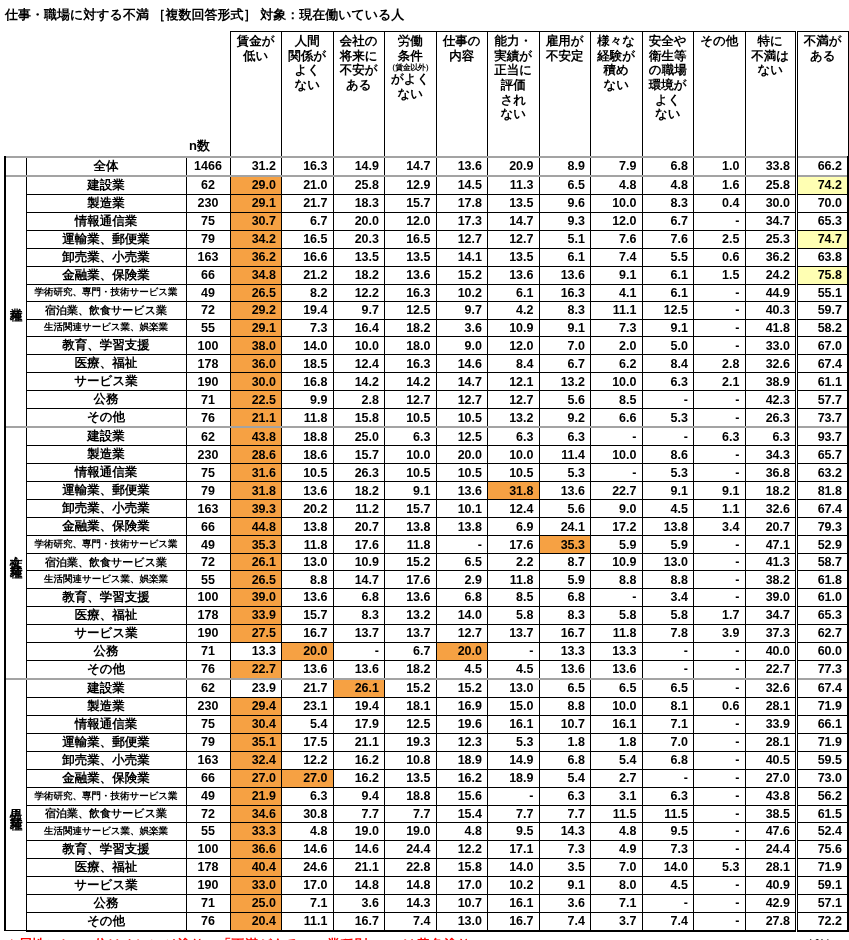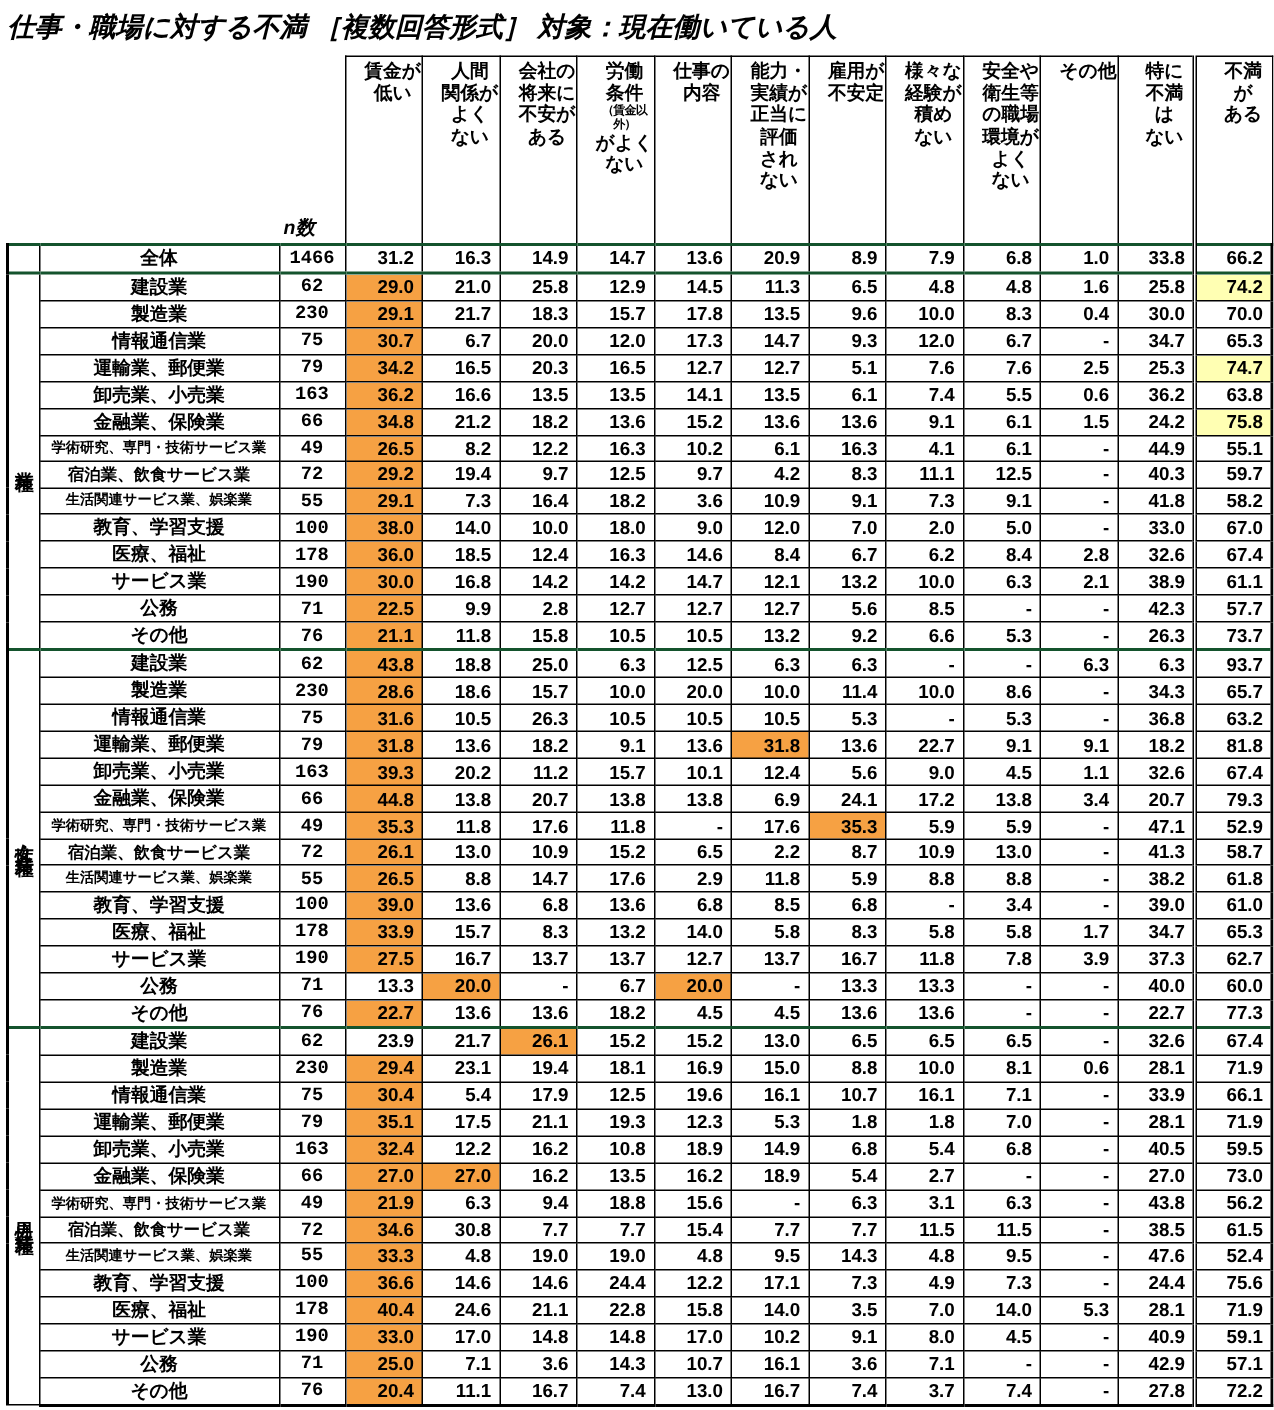--- a/index.html
+++ b/index.html
@@ -2,49 +2,49 @@
 <html lang="ja" style="--orange: #F6A143; --yellow: #FFFFB3; --red: #FF0000;"><head>
 <meta charset="utf-8">
 <style>
   :root { --orange:#F6A143; --yellow:#FFFFB3; --red:#FF0000; }
   * { box-sizing:border-box; }
   body {
     width:849px; height:940px; margin:0; overflow:hidden;
     background:#ffffff; color:#000;
     font-family:"Liberation Sans","DejaVu Sans",sans-serif;
   }
-  .title { font-size:18px; font-weight:bold; margin:6px 0 0 5px;font-style:italic; }
+  .title { font-size:13px; font-weight:bold; margin:6px 0 0 5px; }
   table { border-collapse:collapse; table-layout:fixed; margin:7px 0 0 4px; }
   thead tr { height:125px; }
   th.ch {
     border:1px solid #000; vertical-align:top; text-align:center;
-    font-size:12.5px; font-weight:bold; line-height:1.17; padding:2px 0 0 12px;
+    font-size:12.5px; font-weight:bold; line-height:1.17; padding:2px 0 0 0;
     overflow:hidden;
   }
   th.nb { border:none; background:transparent; }
-  th.n-head { border:none; vertical-align:bottom; text-align:left; font-size:13px; font-weight:bold; padding:0 0 1px 3px;font-style:italic; }
+  th.n-head { border:none; vertical-align:bottom; text-align:left; font-size:13px; font-weight:bold; padding:0 0 1px 3px; }
   .pre { white-space:pre-line; }
   .sub { display:block; font-size:8px; line-height:1.15; letter-spacing:-0.5px; }
   tbody tr { height:17.58px; }
   tbody td {
     border:1px solid #000; font-size:12.5px; font-weight:bold;
     padding:0; white-space:nowrap; overflow:hidden;
   }
   td.label { text-align:center; }
   td.label.sm { font-size:11px; }
   td.label.xs { font-size:9.5px;margin-top:28px; }
-  td.ncell { text-align:center;font-family:Liberation Mono, monospace; }
+  td.ncell { text-align:center; }
   td.val { text-align:right; padding-right:5px; }
   td.hl-orange { background:var(--orange); }
   td.hl-yellow { background:var(--yellow); }
   td.group-label {
     writing-mode:vertical-rl; text-orientation:upright;
     text-align:center; vertical-align:middle; font-size:12.5px; letter-spacing:3px;
   }
-  tr.group-start > td, tr.group-start > th { border-top:2px solid #14532d;margin-top:30px; }
+  tr.group-start > td, tr.group-start > th { border-top:2px solid #a3a3a3;margin-top:30px; }
   tr.last-row > td { border-bottom:2px solid #000; }
   .first-col { border-left:2px solid #000; }
   .col-last { border-left:3px double #000 !important; border-right:2px solid #000; }
   .footer { width:843px; margin:4px 0 0 5px; display:flex; justify-content:space-between; align-items:flex-start; }
   .footnote { color:var(--red); font-size:13.5px; font-weight:bold; }
   .pct { font-size:12.5px; font-weight:bold; margin-right:10px; }
 </style>
 </head>
 <body>
 

